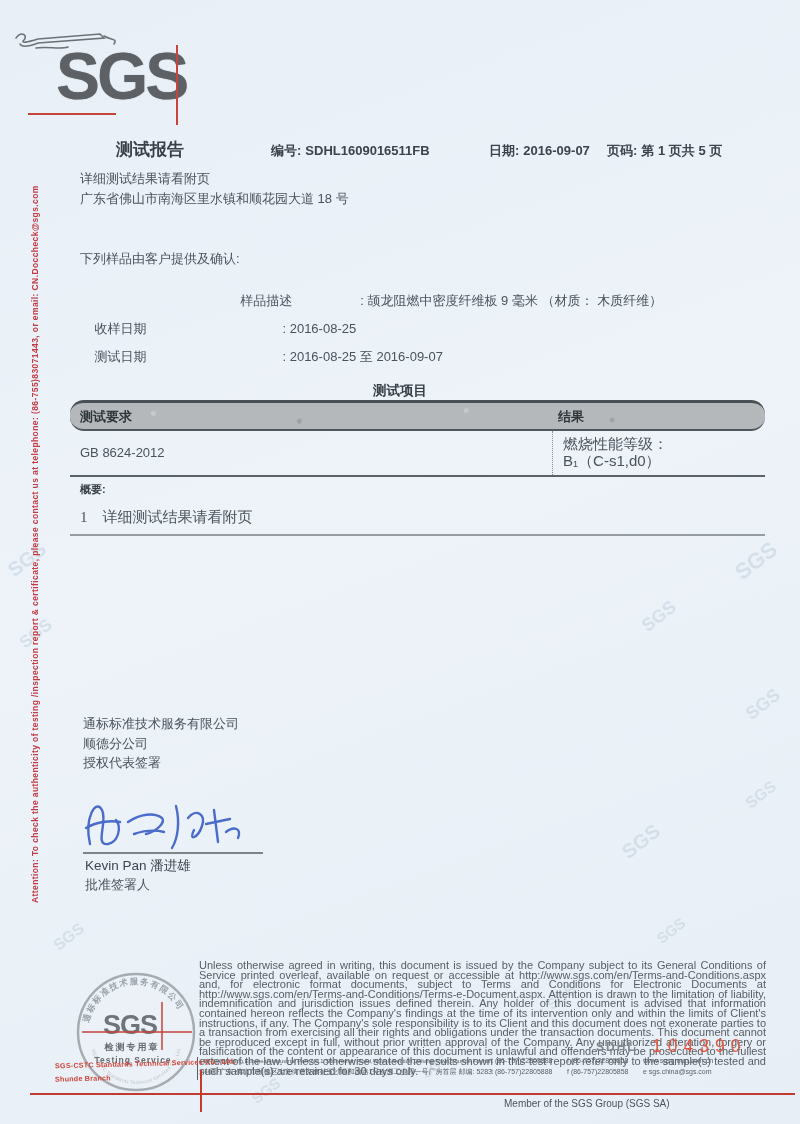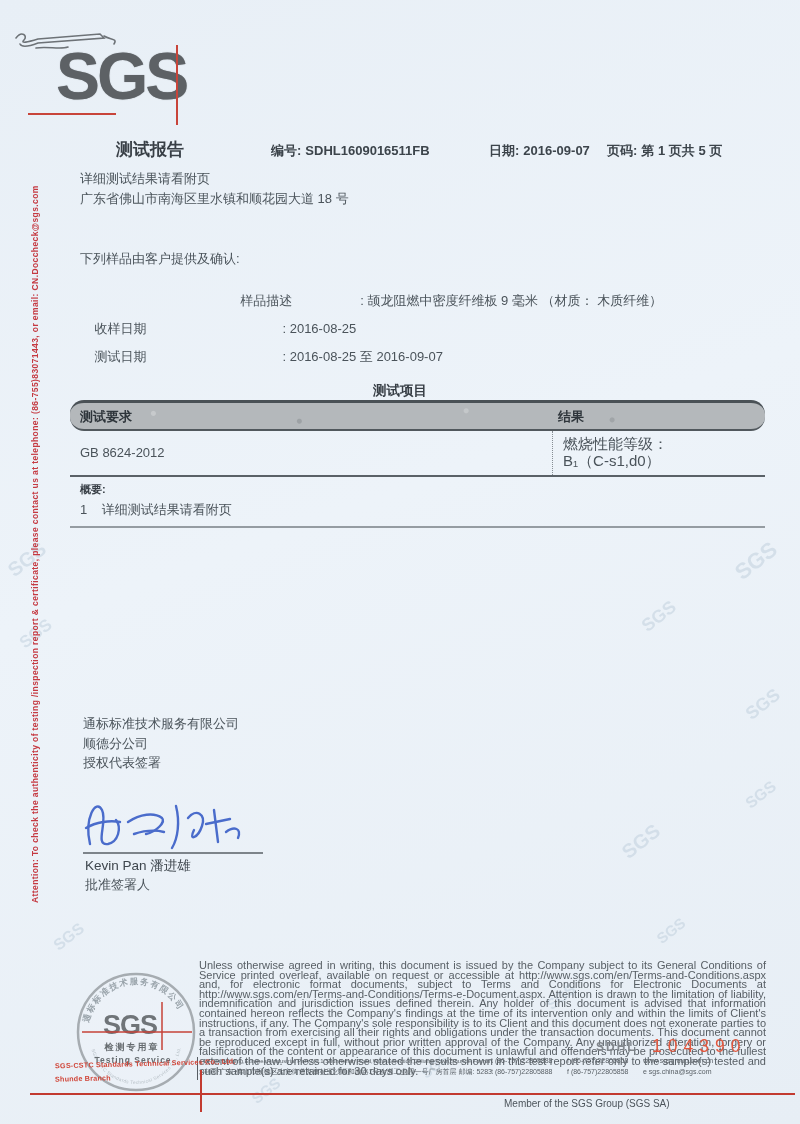--- a/index.html
+++ b/index.html
@@ -39,21 +39,21 @@
         #b4b8bb; border-radius: 14px;}
   .tbl-head .c1{position:absolute;left:10px;top:5px;font-size:13px;font-weight:bold;color:#2e353b;}
   .tbl-head .c2{position:absolute;left:488px;top:5px;font-size:13px;font-weight:bold;color:#2e353b;}
   .tbl-row{position:relative;height:44px;border-bottom:2px solid #5a6167;}
   .tbl-row .req{position:absolute;left:10px;top:14px;font-size:13px;color:#4a535a;}
   .tbl-row .res{position:absolute;left:482px;top:0;bottom:0;width:205px;
       border-left:1.5px dotted #868d93;padding:4px 0 0 10px;font-size:15px;
       line-height:17px;color:#4a535a;}
   .tbl-sum{padding:5px 10px 7px;border-bottom:2px solid #959ca2;}
   .tbl-sum .s1{font-size:11px;font-weight:bold;color:#373e45;}
-  .tbl-sum .s2{font-size:13px;color:#4a535a;margin-top:4px;white-space:pre;}
+  .tbl-sum .s2{font-size:15px;color:#4a535a;margin-top:11px;white-space:pre;font-family:Liberation Serif, serif;}
   
   .issuer{position:absolute;left:83px;top:714px;font-size:13px;line-height:19.5px;color:#4a535a;}
   .sig-line{position:absolute;left:83px;top:852px;width:180px;height:1.5px;background:#7d848a;}
   .signer{position:absolute;left:85px;top:857px;font-size:13.5px;color:#3e464d;}
   .signer-title{position:absolute;left:85px;top:876px;font-size:13px;color:#4a535a;}
   
   .legal{position:absolute;left:199px;top:961px;width:567px;font-size:11px;
       line-height:9.6px;text-align:justify;color:#575e64;}
   .code-prefix{position:absolute;left:596px;top:1040px;font-size:12px;font-weight:900;
       color:#82878c;letter-spacing:2px;}

